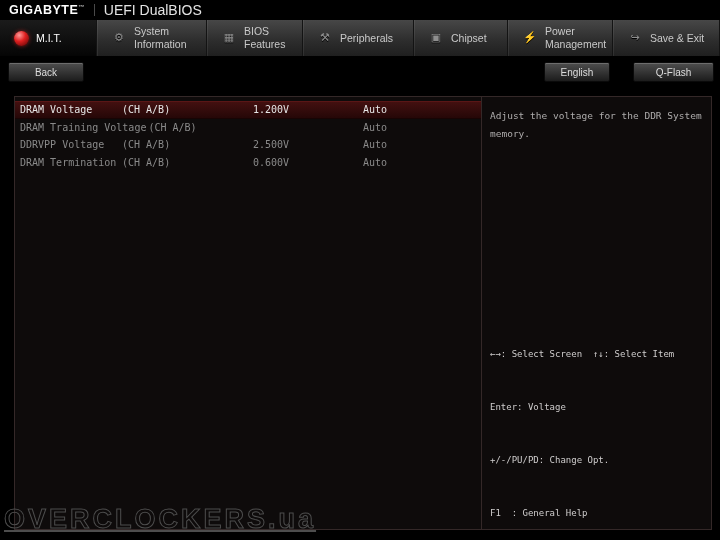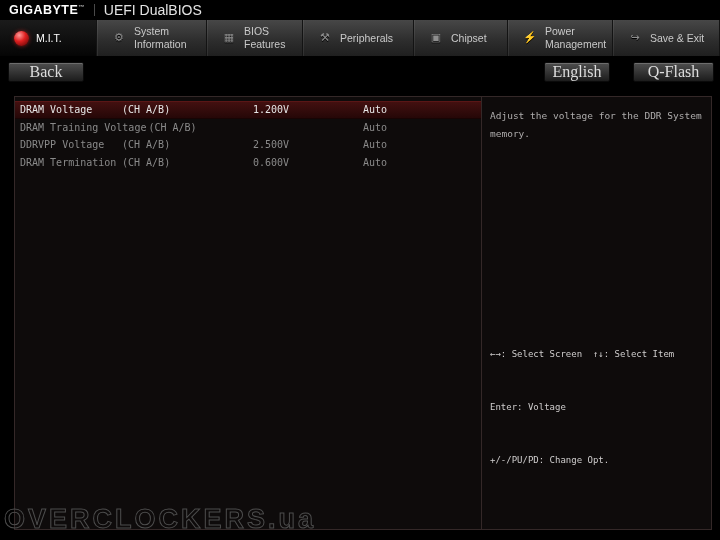--- a/index.html
+++ b/index.html
@@ -23,21 +23,21 @@
   .tab:nth-child(4){width:111px;} .tab:nth-child(5){width:94px;} .tab:nth-child(6){width:105px;} .tab:nth-child(7){width:107px;}
   .tab.active { background:linear-gradient(180deg,#1b1b1b,#050505); color:#fff; box-shadow:none; }
   .tab-icon { width:16px; height:16px; flex:none; display:flex; align-items:center; justify-content:center;
     color:#8f8f8f; font-size:11px; text-shadow:0 1px 0 #000; }
   .mit-sphere { width:15px; height:15px; flex:none; border-radius:50%;
     background:radial-gradient(circle at 35% 28%, #ff9a9a 0%, #e02020 42%, #7a0a0a 82%, #430404 100%);
     box-shadow:0 0 4px rgba(255,40,40,.55); }
   
   .btn { position:absolute; display:flex; align-items:center; justify-content:center;
     background:linear-gradient(180deg,#4e4e4e,#1c1c1c); border:1px solid #0a0a0a; border-radius:2px;
-    box-shadow:inset 0 1px 0 rgba(255,255,255,.18); color:#ddd; font-size:16px; cursor:default;font-family:Liberation Serif, serif; }
+    box-shadow:inset 0 1px 0 rgba(255,255,255,.18); color:#ddd; font-size:10px; cursor:default; }
   .btn-back    { left:8px;   top:62px; width:76px; height:20px; }
   .btn-english { right:110px; top:62px; width:66px; height:20px; }
   .btn-qflash  { right:6px;  top:62px; width:81px; height:20px; }
   
   .main { position:absolute; left:14px; top:96px; width:698px; height:434px;
     background:#0e0b0b; border:1px solid #342828; display:flex; }
   .settings { width:466px; padding-top:4px; position:relative;
     font-family:"DejaVu Sans Mono", monospace; font-size:10px; }
   .row { position:relative; height:17.5px; display:flex; align-items:center; color:#8a8a8a; white-space:pre; }
   .row .lbl { margin-left:5px; display:inline-block; min-width:100px; }
@@ -48,21 +48,21 @@
     border-top:1px solid #5a1616; border-bottom:1px solid #180404; }
   
   .helppanel { flex:1; border-left:1px solid #342828; position:relative;
     font-family:"DejaVu Sans Mono", monospace; }
   .help-desc { padding:10px 3px 0 8px; color:#aeacac; font-size:9.5px; line-height:17.5px; }
   .hotkeys { position:absolute; left:8px; top:214px; font-size:9px; line-height:17.6px;
     color:#cfcdcd; white-space:pre; }
   
   .watermark { position:absolute; left:4px; bottom:5px; font-size:27px; font-weight:bold;
     letter-spacing:3px; color:transparent; -webkit-text-stroke:1px #4d4d4d;
-    font-family:"Liberation Sans", sans-serif; pointer-events:none; }
+    font-family:"Liberation Sans", sans-serif; pointer-events:none;text-decoration:underline; }
 </style>
 </head>
 <body>
 
 <div class="screen">
 
   <div class="topbar">
     <span class="brand"><span>GIGABYTE</span><sup>™</sup></span>
     <span class="top-divider"></span>
     <span class="firmware">UEFI DualBIOS</span>
@@ -131,20 +131,21 @@
         <span class="opt">Auto</span>
       </div>
     </div>
 
     <div class="helppanel">
       <div class="help-desc">Adjust the voltage for the DDR System memory.</div>
       <div class="hotkeys">
         <div>←→: Select Screen  ↑↓: Select Item</div>
         <div>Enter: Voltage</div>
         <div>+/-/PU/PD: Change Opt.</div>
+        <div>F1  : General Help</div>
         
         
         
         
         
         
         
       </div>
     </div>
 

